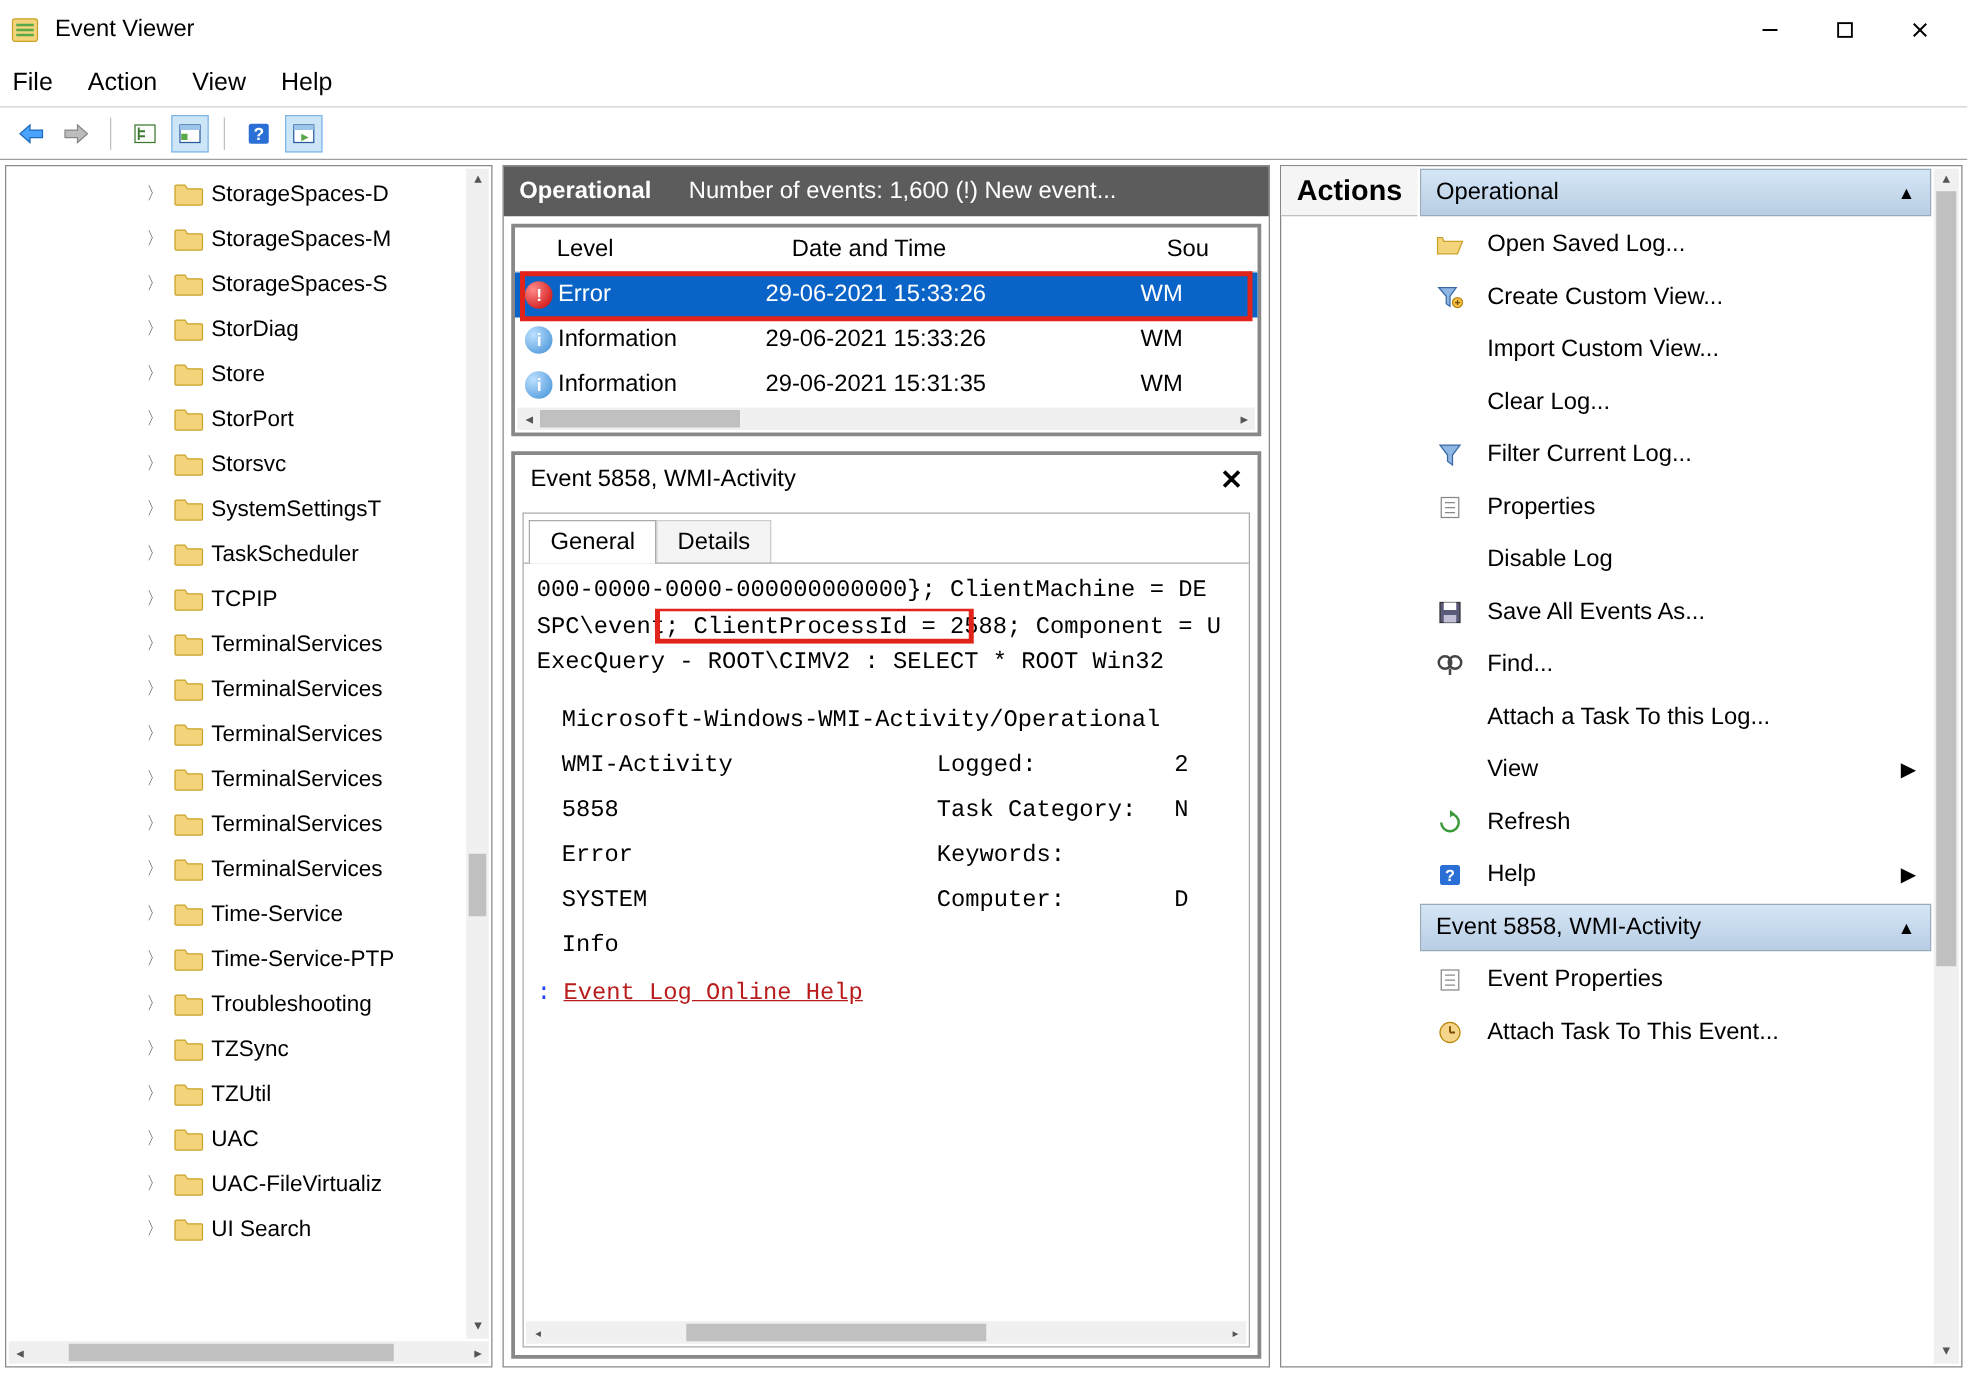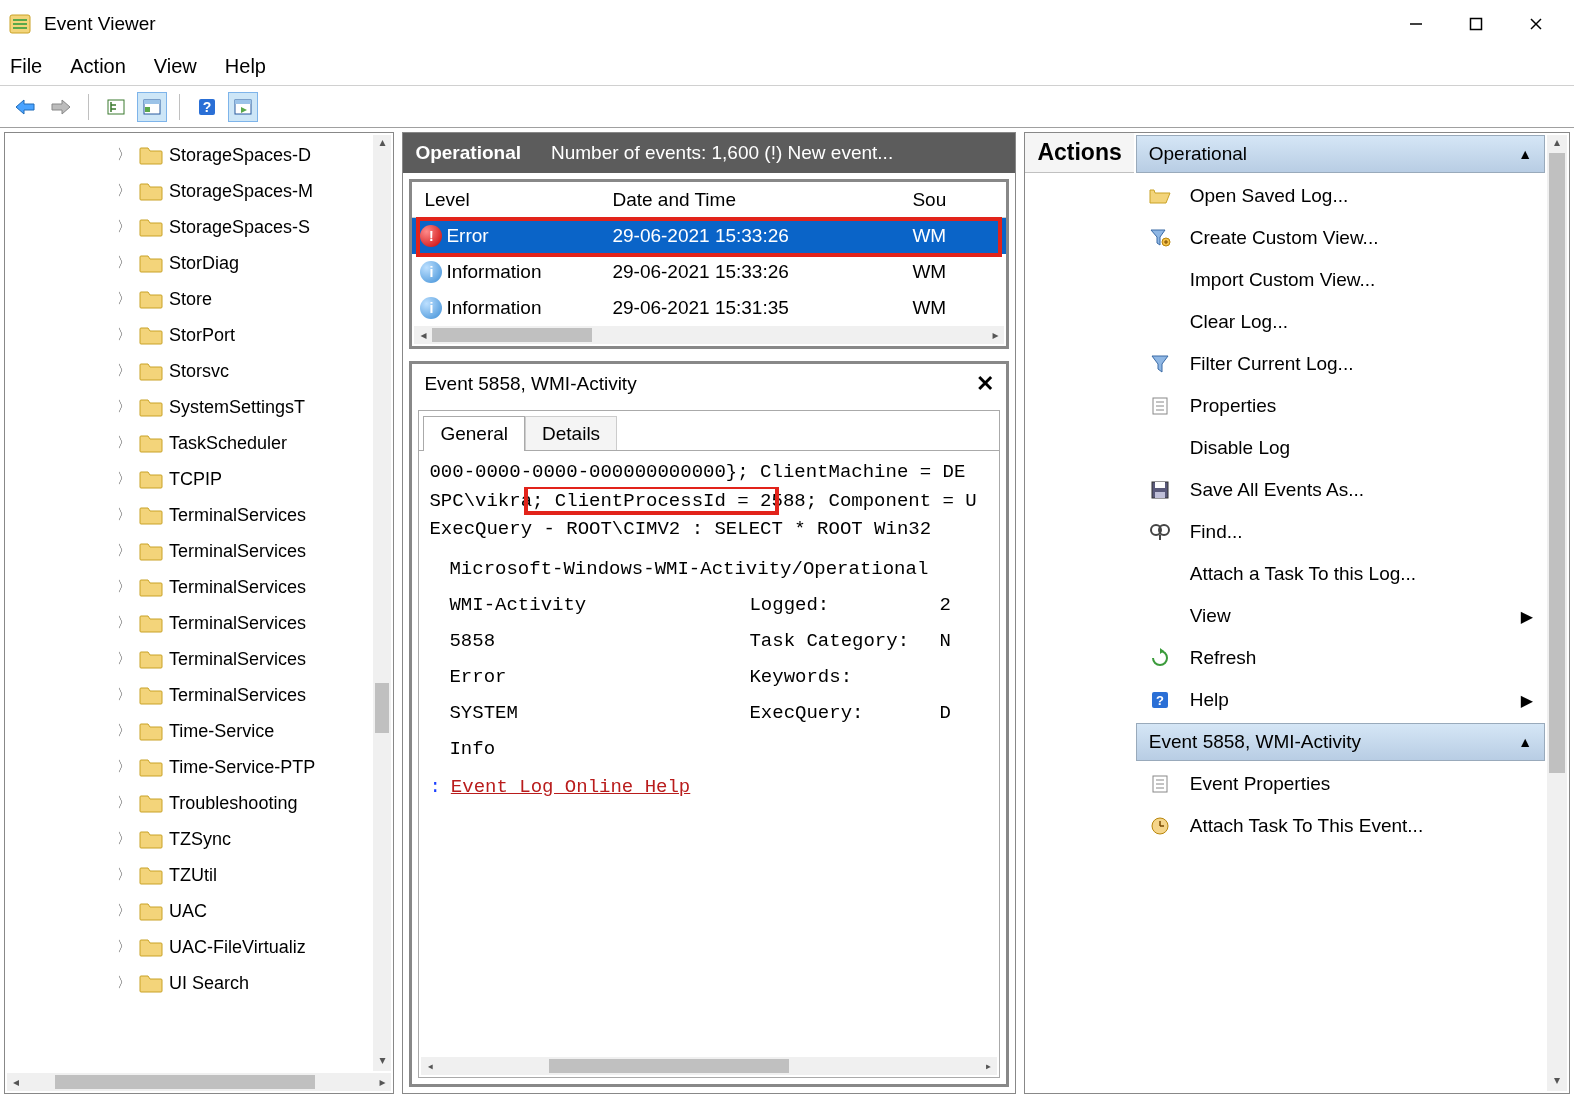--- a/index.html
+++ b/index.html
@@ -41,21 +41,21 @@
 .tree-vscroll .arrow{height:18px; text-align:center; color:#555; font-size:12px;}
 .tree-vscroll .vtrack{flex:1; position:relative;}
 .tree-vscroll .vthumb{position:absolute; left:2px; right:2px; background:#c0c0c0;}
 
 
 .center-pane { flex: 1; display: flex; flex-direction: column; padding: 0; }
 .center-header { background: #5c5c5c; color: #fff; height: 40px; display: flex; align-items: center; padding: 0 12px; font-size: 19px; }
 .center-header .label { font-weight: 600; margin-right: 30px; }
 .events-box { border: 3px solid #888; margin: 6px; background: #fff; position:relative;}
 .events-header { display: flex; height: 36px; align-items: center; border-bottom: 1px solid #ccc; font-size: 19px; }
-.events-header .col-level { width: 200px; padding-left: 12px; }
+.events-header .col-level { width: 200px; padding-left: 12px; margin-left: 21px; }
 .events-header .col-date { width: 300px; }
 .events-header .col-src { flex: 1; }
 .event-row { display: flex; height: 36px; align-items: center; font-size: 19px; }
 .event-row.selected { background: #0a64c8; color: #fff; }
 .event-row .col-level { width: 200px; padding-left: 8px; display:flex; align-items:center; gap:4px;}
 .event-row .col-date { width: 300px; }
 .event-row .col-src { flex: 1; }
 .lvl-icon { width: 22px; height: 22px; border-radius: 50%; display:inline-flex; align-items:center; justify-content:center; font-size:14px; font-weight:bold;}
 .lvl-error { background: radial-gradient(circle at 30% 30%, #ff8a8a, #c80000); color:#fff; }
 .lvl-info  { background: radial-gradient(circle at 30% 30%, #bde0ff, #3d8ed6); color:#fff; }
@@ -70,21 +70,21 @@
 .detail-header { height: 40px; display:flex; align-items:center; padding: 0 12px; font-size: 19px;}
 .detail-header .close { margin-left:auto; font-size:22px; font-weight:bold;}
 .tabs-wrap { border:1px solid #aaa; margin:6px; flex:1; display:flex; flex-direction:column; position:relative;}
 .tabs { display:flex; padding: 4px 4px 0 4px;}
 .tab { padding: 6px 16px; border:1px solid #aaa; border-bottom:none; font-size:19px; background:#fff; position:relative; top:1px;}
 .tab:not(.active){ background:#f4f4f4; border-color:#ccc;}
 .tab.active{ z-index:2;}
 .tab-body{ border-top:1px solid #aaa; padding: 7px 10px 4px; font-size:19px; overflow:hidden; flex:1; position:relative;font-family:Liberation Mono, monospace;}
 .desc-text { line-height: 1.5; white-space:nowrap; overflow:hidden;}
 .props { margin-top:14px; }
-.props .row{ display:flex; height:36px; }
+.props .row{ display:flex; height:36px; align-items:center;}
 .props .c1{ width:320px; padding-left:20px;}
 .props .c2{ width:190px;}
 .props .c3{ width:50px; overflow:hidden; white-space:nowrap;}
 .link-row{ padding-left:0px; margin-top:2px;}
 .link{ color:#b91c1c; text-decoration:underline; }
 .det-hscroll{position:absolute; bottom:2px; left:2px; right:2px; height:18px; background:#f0f0f0; display:flex; align-items:center;}
 .det-hscroll .arrow{width:18px; text-align:center; color:#555; font-size:12px;}
 .det-hscroll .track{flex:1; position:relative; height:18px;}
 .det-hscroll .thumb{position:absolute; top:2px; height:14px; background:#c0c0c0;}
 
@@ -425,21 +425,21 @@
         <span class="close">✕</span>
       </div>
       <div class="tabs-wrap">
         <div class="tabs">
           <div class="tab active">General</div>
           <div class="tab">Details</div>
         </div>
         <div class="tab-body">
           <div class="desc-text">000-0000-0000-000000000000}; ClientMachine = DE</div>
           <div class="desc-text" style="position:relative;">
-            <span>SPC\vikra; </span><span style="position:relative;">ClientProcessId = 2588; </span><span>Component = U</span>
+            <span>SPC\event; </span><span style="position:relative;">ClientProcessId = 2588; </span><span>Component = U</span>
             <span class="red-box" style="position:absolute; left:95px; top:-2px; width:255px; height:30px;"></span>
           </div>
           <div class="desc-text">ExecQuery - ROOT\CIMV2 : SELECT * ROOT Win32</div>
 
           <div class="props">
             <div class="row">
                 <div class="c1" style="width:560px;">Microsoft-Windows-WMI-Activity/Operational</div>
               </div>
             <div class="row">
               <div class="c1">WMI-Activity</div>
@@ -451,21 +451,21 @@
               <div class="c2">Task Category:</div>
               <div class="c3">N</div>
             </div>
             <div class="row">
               <div class="c1">Error</div>
               <div class="c2">Keywords:</div>
               <div class="c3"></div>
             </div>
             <div class="row">
               <div class="c1">SYSTEM</div>
-              <div class="c2">ExecQuery:</div>
+              <div class="c2">Computer:</div>
               <div class="c3">D</div>
             </div>
             <div class="row">
                 <div class="c1">Info</div>
               </div>
             <div class="row link-row">
               <span style="color:#1a3fff; margin-right:10px;">:</span>
               <a href="#" class="link">Event Log Online Help</a>
             </div>
           </div>

